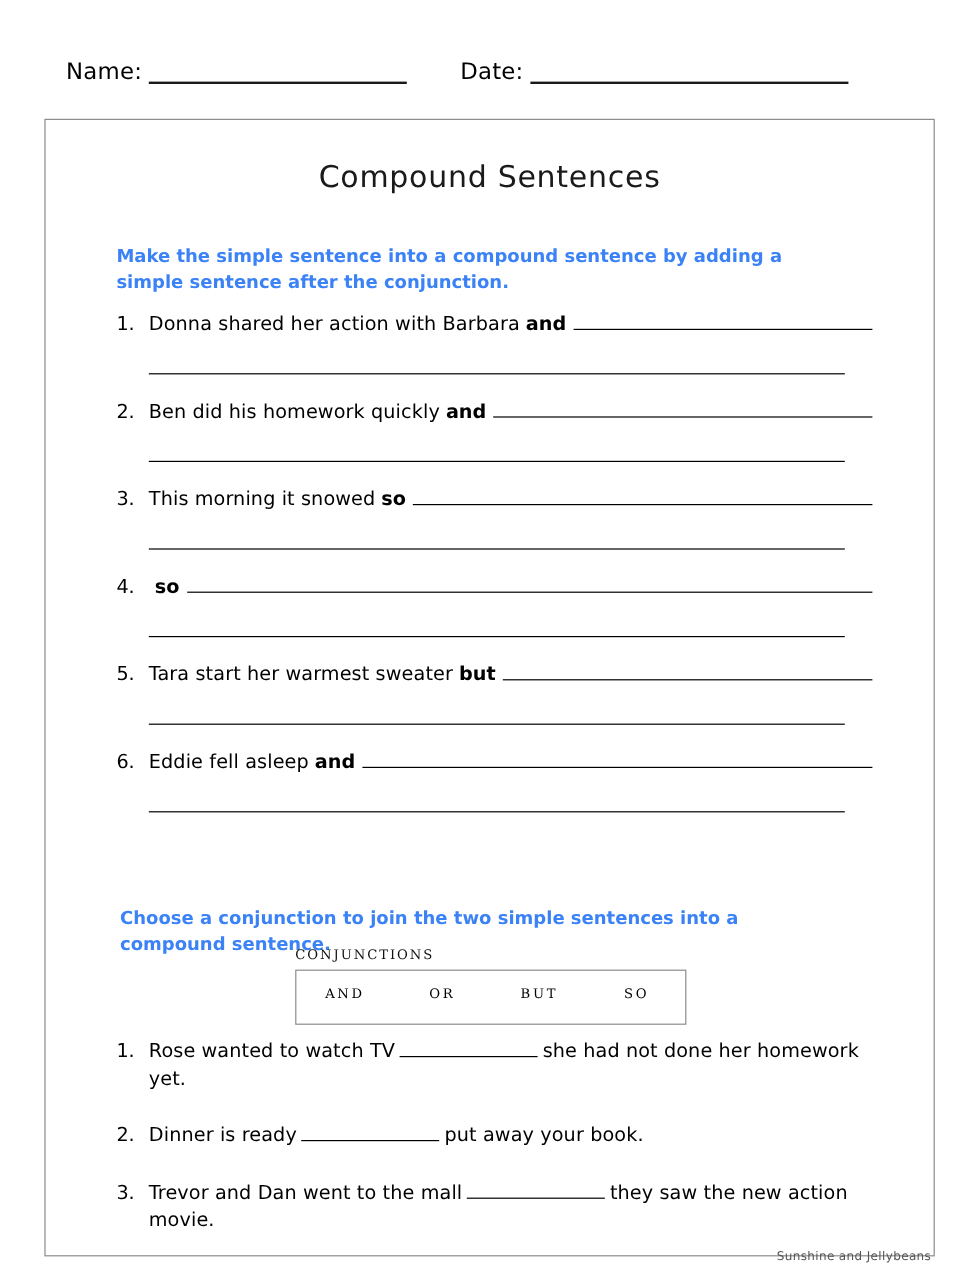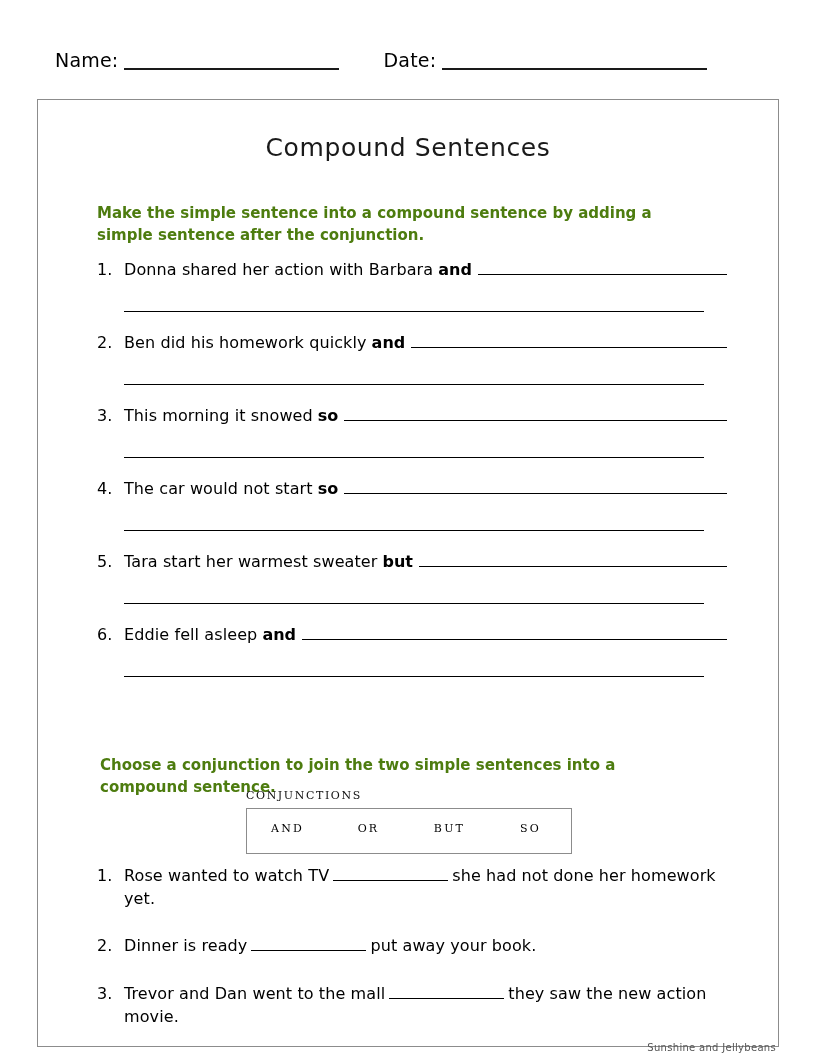--- a/index.html
+++ b/index.html
@@ -70,21 +70,21 @@
     letter-spacing: 0.6px;
     color: #1a1a1a;
   }
 
   
   .instructions {
     position: absolute;
     font-weight: bold;
     font-size: 15px;
     line-height: 1.45;
-    color: #4d7c0f;
+    color: #3b82f6;
   }
   #instructions-1 {
     top: 103px;
     left: 59px;
     width: 592px;
   }
   #instructions-2 {
     top: 655px;
     left: 62px;
     width: 582px;
@@ -256,21 +256,20 @@
         <span class="q-text">This morning it snowed</span>
         <span class="q-conj">so</span>
         <span class="q-blank"></span>
       </div>
       <div class="q-line-2"></div>
     </div>
 
     <div class="q-item">
       <div class="q-line-1">
         <span class="q-num">4.</span>
-        <span class="q-text">The car would not start</span>
         <span class="q-conj">so</span>
         <span class="q-blank"></span>
       </div>
       <div class="q-line-2"></div>
     </div>
 
     <div class="q-item">
       <div class="q-line-1">
         <span class="q-num">5.</span>
         <span class="q-text">Tara start her warmest sweater</span>

